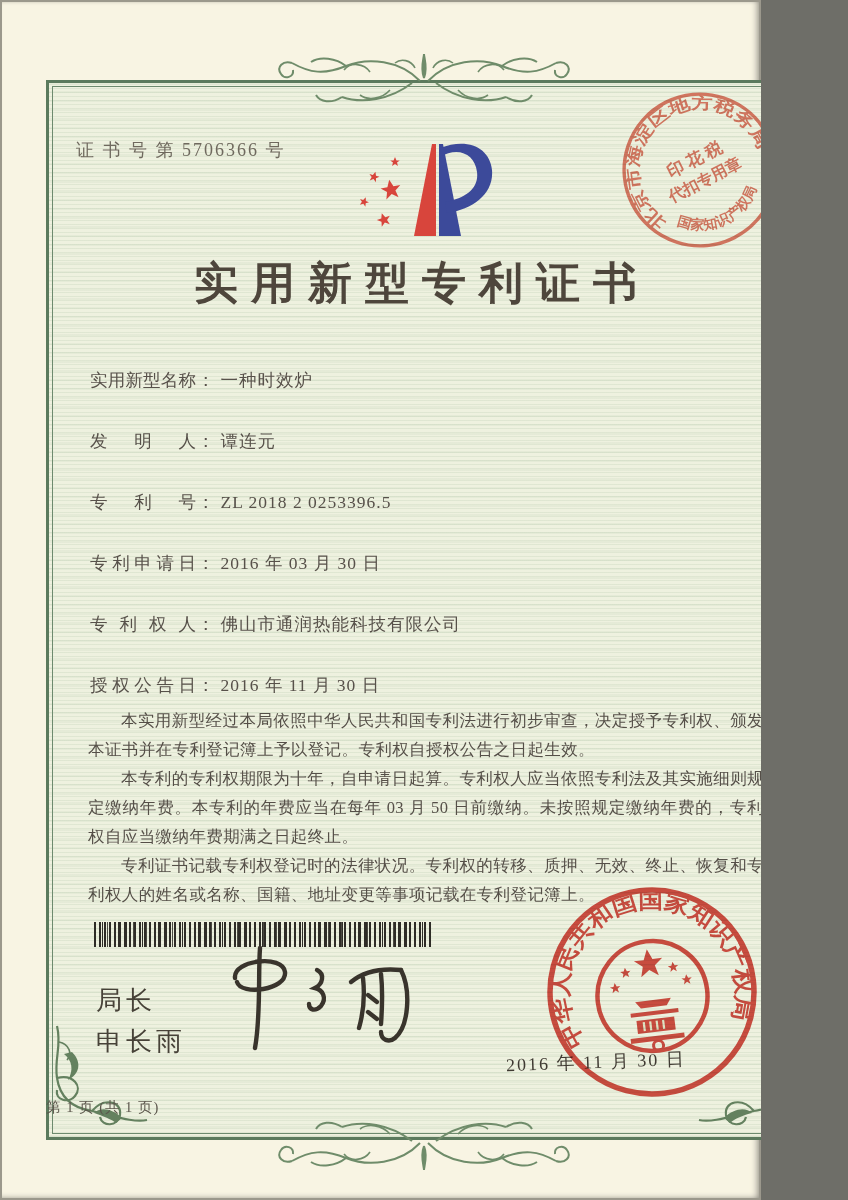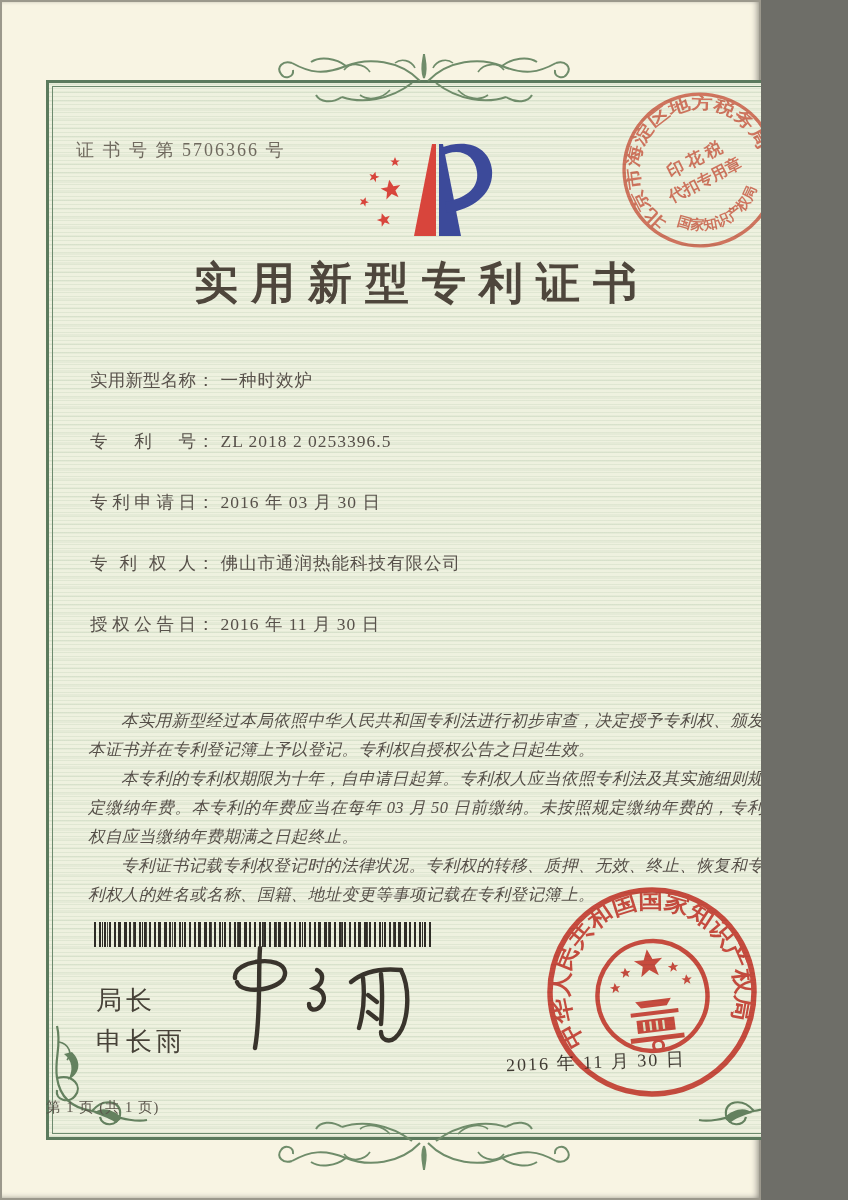--- a/index.html
+++ b/index.html
@@ -24,21 +24,21 @@
   .cert-no{left:76px;top:138px;font-size:18px;color:#6f695e;letter-spacing:2px;}
   .title{left:46px;top:254px;width:752px;text-align:center;font-size:44px;font-weight:bold;color:#4e463c;letter-spacing:13px;font-family:Liberation Mono, monospace;}
 
   .fields{left:90px;top:368px;width:640px;}
   .frow{font-size:17.5px;color:#57514a;margin-bottom:37px;white-space:nowrap;}
   .flabel{display:inline-block;width:106px;text-align:justify;text-align-last:justify;vertical-align:bottom;}
   .fcolon{margin:0 6px 0 1px;}
   .fvalue{letter-spacing:1px;}
 
   .paras{left:88px;top:706px;width:676px;font-size:16.5px;line-height:29px;color:#554f48;text-align:justify;}
-  .paras p{margin:0;text-indent:2em;letter-spacing:.4px;font-style:italic;}
+  .paras p{margin:0;text-indent:2em;letter-spacing:.4px;}
 
   .barcode{
     left:94px;top:922px;width:338px;height:25px;
     background:
       repeating-linear-gradient(90deg,#2e2c26 0 2px,transparent 2px 5px),
       repeating-linear-gradient(90deg,#2e2c26 0 1px,transparent 1px 8px),
       repeating-linear-gradient(90deg,rgba(46,44,38,.85) 0 1px,transparent 1px 13px);
   }
 
   .signer{left:96px;top:980px;font-size:26px;color:#474238;letter-spacing:4px;line-height:41px;}
@@ -165,20 +165,21 @@
       <textPath href="#taxBottomArc" textLength="96" lengthAdjust="spacingAndGlyphs">国家知识产权局</textPath>
     </text>
     <text x="82" y="76" text-anchor="middle" font-size="16.5" font-weight="bold" fill="#dd6e5c">印 花 税</text>
     <text x="82" y="98" text-anchor="middle" font-size="15.5" font-weight="bold" fill="#dd6e5c">代扣专用章</text>
   </svg>
 
   <div class="abs title">实用新型专利证书</div>
 
   <div class="abs fields">
     <div class="frow"><span class="flabel">实用新型名称</span><span class="fcolon">：</span><span class="fvalue">一种时效炉</span></div>
+    <div class="frow"><span class="flabel">发明人</span><span class="fcolon">：</span><span class="fvalue">谭连元</span></div>
     <div class="frow"><span class="flabel">专利号</span><span class="fcolon">：</span><span class="fvalue">ZL 2018 2 0253396.5</span></div>
     <div class="frow"><span class="flabel">专利申请日</span><span class="fcolon">：</span><span class="fvalue">2016 年 03 月 30 日</span></div>
     <div class="frow"><span class="flabel">专利权人</span><span class="fcolon">：</span><span class="fvalue">佛山市通润热能科技有限公司</span></div>
     <div class="frow"><span class="flabel">授权公告日</span><span class="fcolon">：</span><span class="fvalue">2016 年 11 月 30 日</span></div>
   </div>
 
   <div class="abs paras">
     <p>本实用新型经过本局依照中华人民共和国专利法进行初步审查，决定授予专利权、颁发本证书并在专利登记簿上予以登记。专利权自授权公告之日起生效。</p>
     <p>本专利的专利权期限为十年，自申请日起算。专利权人应当依照专利法及其实施细则规定缴纳年费。本专利的年费应当在每年 03 月 50 日前缴纳。未按照规定缴纳年费的，专利权自应当缴纳年费期满之日起终止。</p>
     <p>专利证书记载专利权登记时的法律状况。专利权的转移、质押、无效、终止、恢复和专利权人的姓名或名称、国籍、地址变更等事项记载在专利登记簿上。</p>

